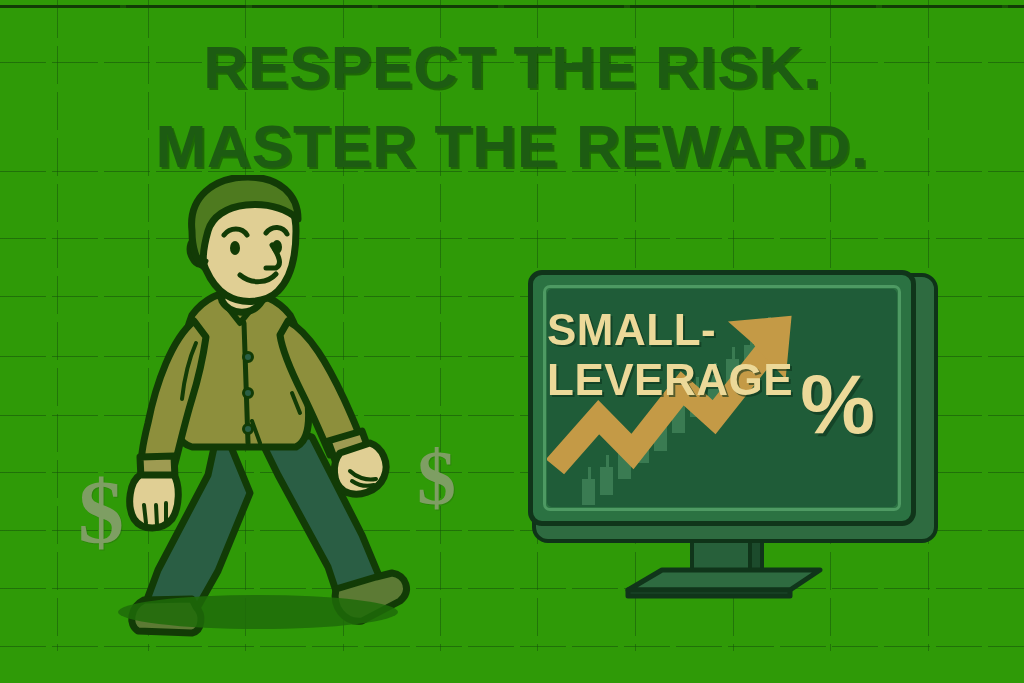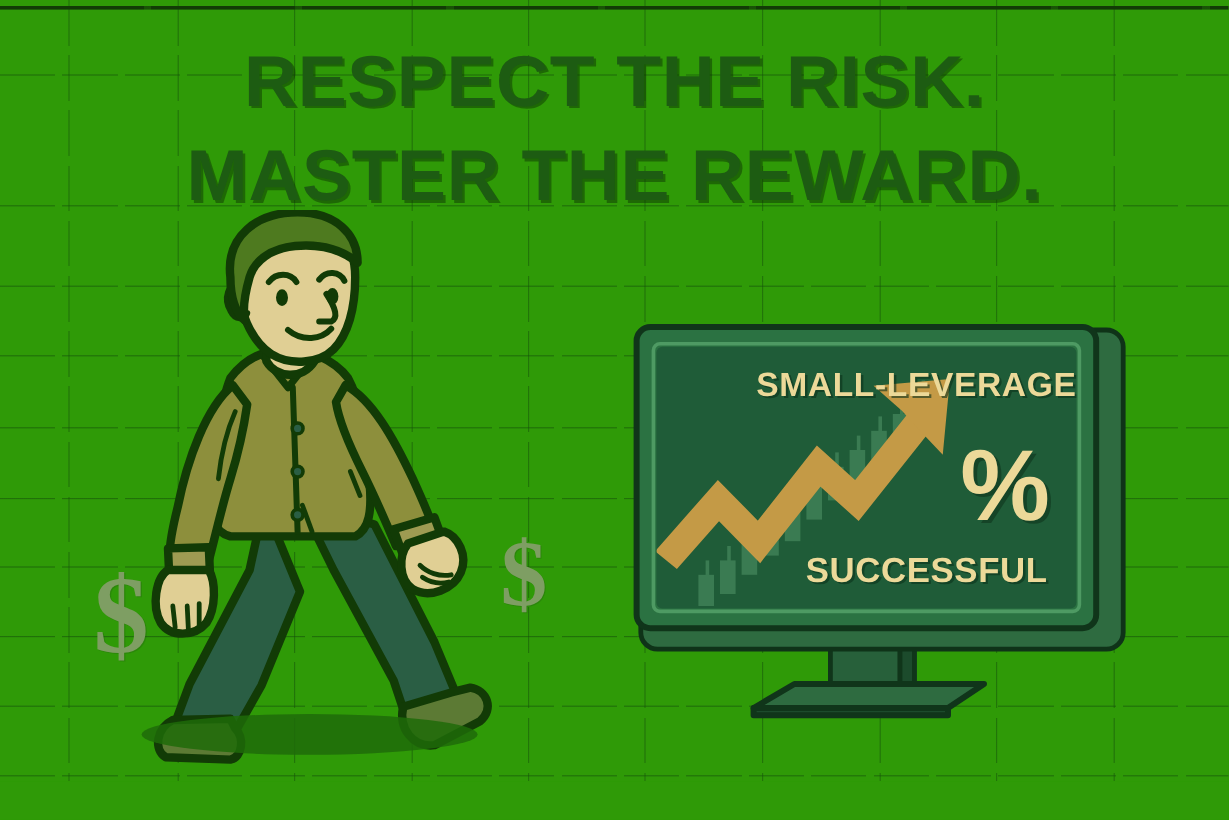--- a/index.html
+++ b/index.html
@@ -48,22 +48,22 @@
     background:#0d2b12;border-radius:16px;}
   .mon-side{position:absolute;left:4px;top:3px;width:398px;height:262px;
     background:#2e6b40;border:4px solid #0f3318;border-radius:16px;}
   .mon-body{position:absolute;left:0;top:0;width:388px;height:256px;
     background:#2b7242;border:5px solid #10351a;border-radius:14px;box-sizing:border-box;}
   .mon-inner{position:absolute;left:10px;top:10px;right:10px;bottom:10px;
     border:3px solid #4e9a63;border-radius:7px;box-sizing:border-box;}
   .screen{position:absolute;left:14px;top:14px;right:14px;bottom:14px;
     background:#1f5c38;border-radius:5px;overflow:hidden;}
 
-  .scr-title{position:absolute;left:0;top:16px;width:100%;text-align:right;
-    color:#ecd999;font-size:28px;font-weight:700;letter-spacing:.5px;
+  .scr-title{position:absolute;left:0;top:16px;width:100%;text-align:left;
+    color:#ecd999;font-size:44px;font-weight:700;letter-spacing:.5px;
     text-shadow:2px 2px 0 rgba(12,50,26,.6);}
   .scr-pct{position:absolute;right:22px;top:78px;color:#ecd999;
     font-size:84px;font-weight:700;line-height:.9;
     text-shadow:3px 3px 0 rgba(12,50,26,.55);}
   .scr-sub{position:absolute;right:24px;bottom:14px;color:#ecd999;
     font-size:29px;font-weight:700;letter-spacing:.5px;
     text-shadow:2px 2px 0 rgba(12,50,26,.6);}
 
   .candles{position:absolute;left:0;top:0;width:100%;height:100%;}
   .candle-body{position:absolute;background:#3a7b52;}
@@ -230,18 +230,17 @@
           <div class="candle-body" style="left:215px;top:40px;width:13px;height:28px"></div>
         </div>
 
         <svg class="arrow-svg" viewBox="0 0 352 228" preserveAspectRatio="none">
           <path d="M8 186 L52 134 L86 170 L136 104 L168 134 L226 58" fill="none" stroke="#c49a46" stroke-width="24" stroke-linejoin="miter" stroke-linecap="butt"></path>
           <path d="M182 34 L246 28 L240 94 L218 70 L206 56 Z" fill="#c49a46"></path>
         </svg>
 
         <div class="scr-title">SMALL-LEVERAGE</div>
         <div class="scr-pct">%</div>
-        <div class="scr-sub">SUCCESSFUL</div>
       </div>
     </div>
   </div>
 
 </div>
 
 </body></html>

